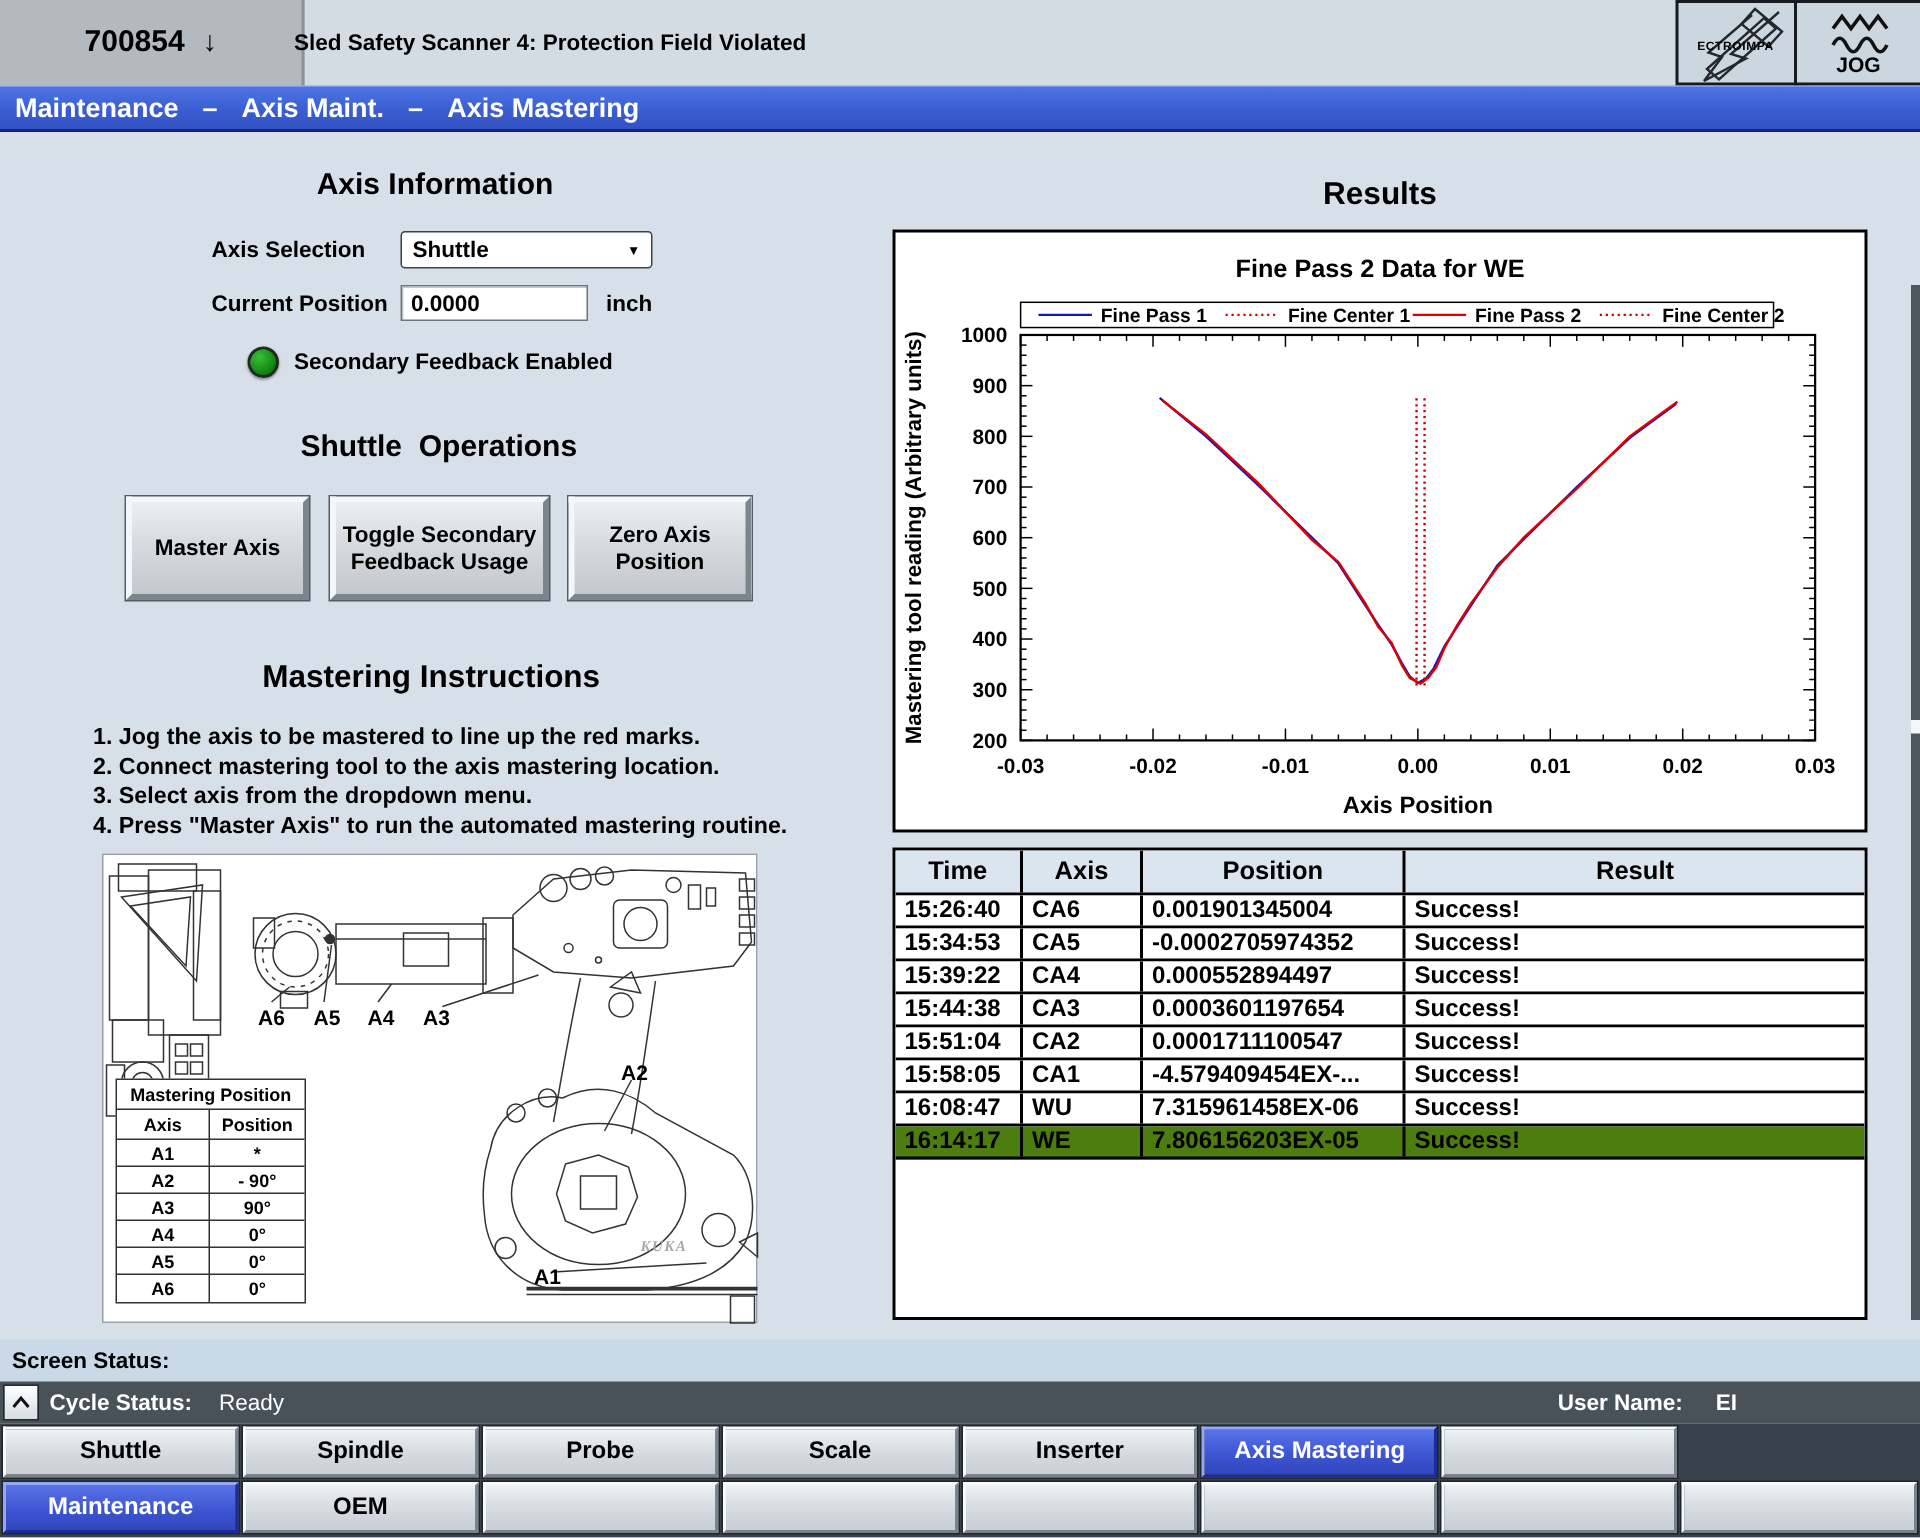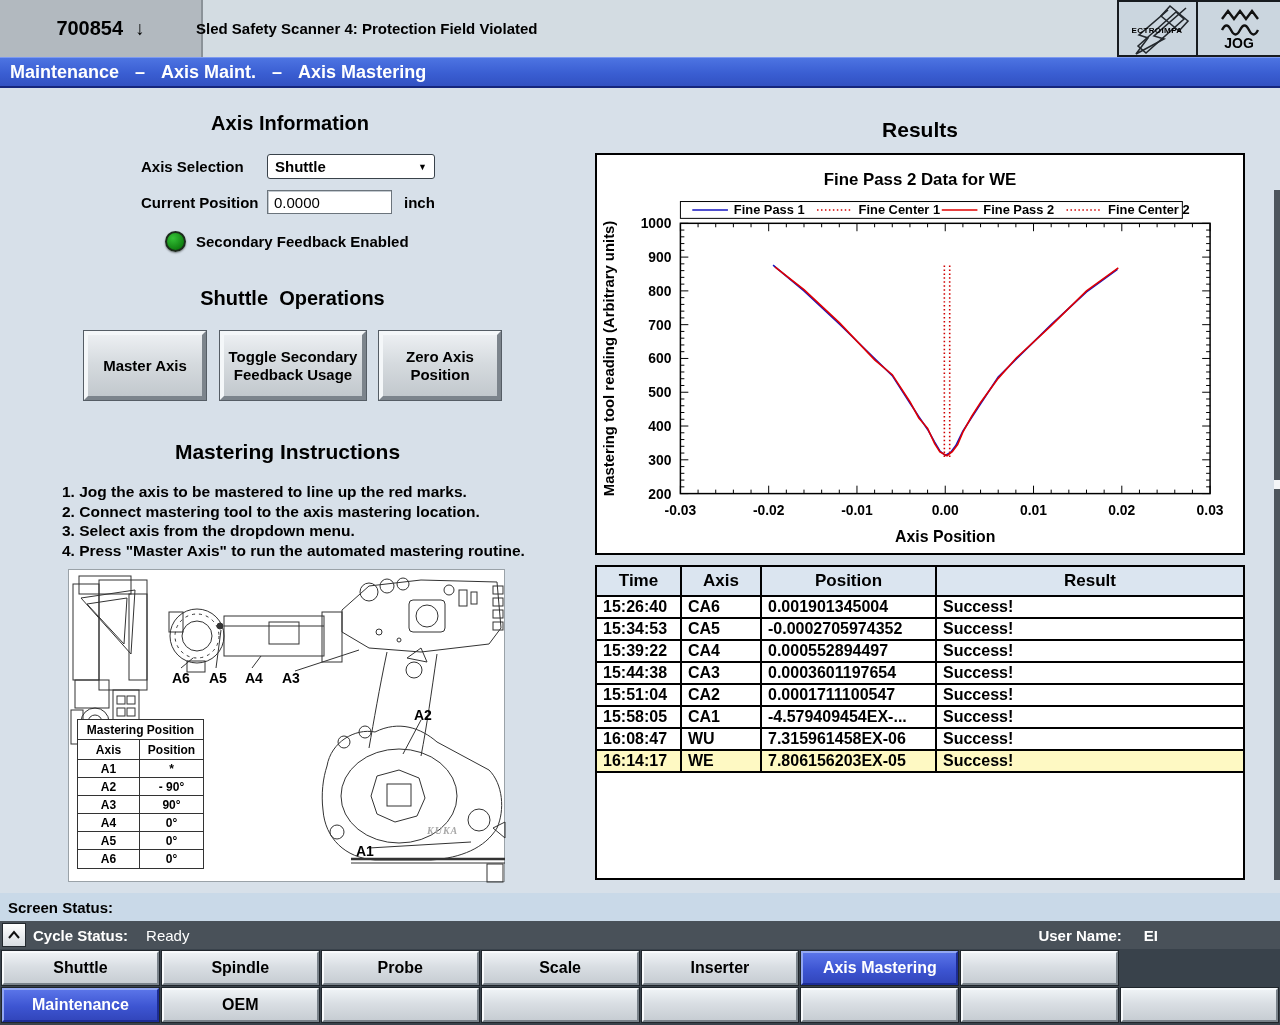--- a/index.html
+++ b/index.html
@@ -39,21 +39,21 @@
   #instr-title{left:140px;top:440px;width:295px;font-size:21px}
   #results-title{left:845px;top:118px;width:150px;font-size:21px}
 
   .fld-label{position:absolute;font-size:15px;font-weight:bold}
   .combo{position:absolute;left:267px;top:154px;width:168px;height:25px;background:#fff;
     border:1px solid #39424a;border-radius:3px;display:flex;align-items:center;padding:0 7px;
     font-size:15px;font-weight:bold}
   .combo-arrow{margin-left:auto;font-size:9px}
   .field{position:absolute;left:267px;top:190px;width:125px;height:24px;background:#fff;
     border:1px solid #6b747c;box-shadow:inset 1px 1px 0 #c2c9cf;display:flex;align-items:center;
-    padding:0 6px;font-size:15px;font-weight:normal}
+    padding:0 6px;font-size:15px;font-weight:bold}
   .led{position:absolute;left:165px;top:231px;width:21px;height:21px;border-radius:50%;
     border:2px solid #1c2b1c;background:radial-gradient(circle at 35% 30%,#34c236,#0f7d10 75%);
     box-shadow:0 1px 2px rgba(0,0,0,.45)}
 
   .op-btn{position:absolute;top:331px;height:69px;display:flex;align-items:center;justify-content:center;
     text-align:center;font-size:15px;font-weight:bold;line-height:1.15;
     background:linear-gradient(180deg,#eceff2 0%,#d6dbdf 45%,#c2c8cd 100%);
     border:4px solid;border-color:#f4f7f9 #7c848c #7c848c #f4f7f9;box-shadow:0 0 0 1px #555d65}
   #op-btn-0{left:84px;width:122px}
   #op-btn-1{left:220px;width:146px}
@@ -539,21 +539,21 @@
         <span>CA1</span>
         <span>-4.579409454EX-...</span>
         <span>Success!</span>
       </div>
       <div class="rt-row">
         <span>16:08:47</span>
         <span>WU</span>
         <span>7.315961458EX-06</span>
         <span>Success!</span>
       </div>
-      <div class="rt-row" style="background: #fef9c3;">
+      <div class="rt-row" style="background: #4d7c0f;">
         <span>16:14:17</span>
         <span>WE</span>
         <span>7.806156203EX-05</span>
         <span>Success!</span>
       </div>
     </div>
 </div>
 
 <div class="edge-scroll">
   <div class="edge-thumb"></div>

